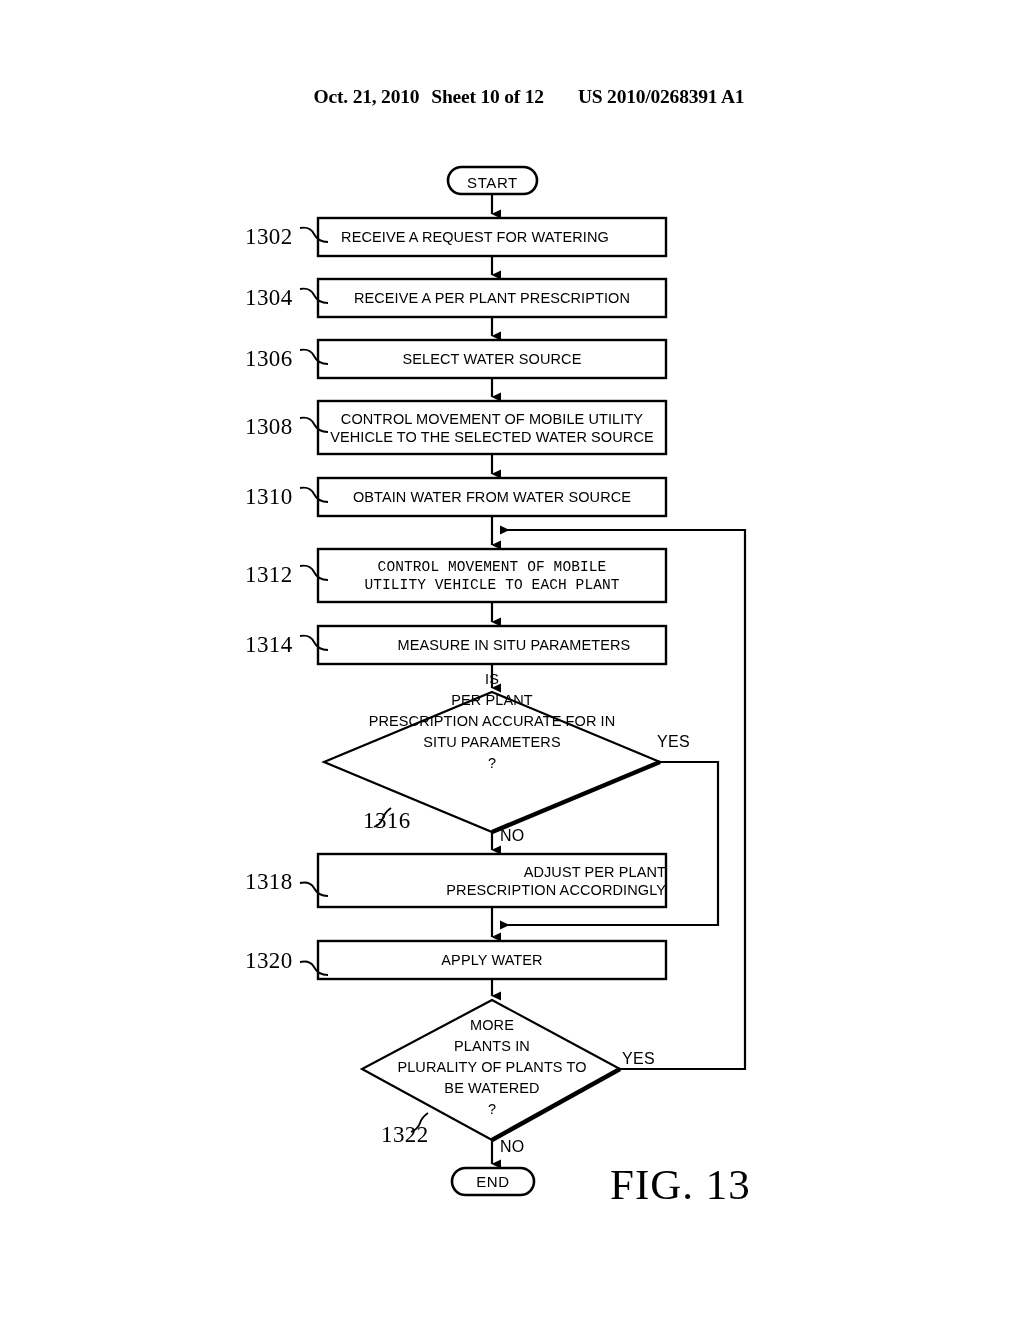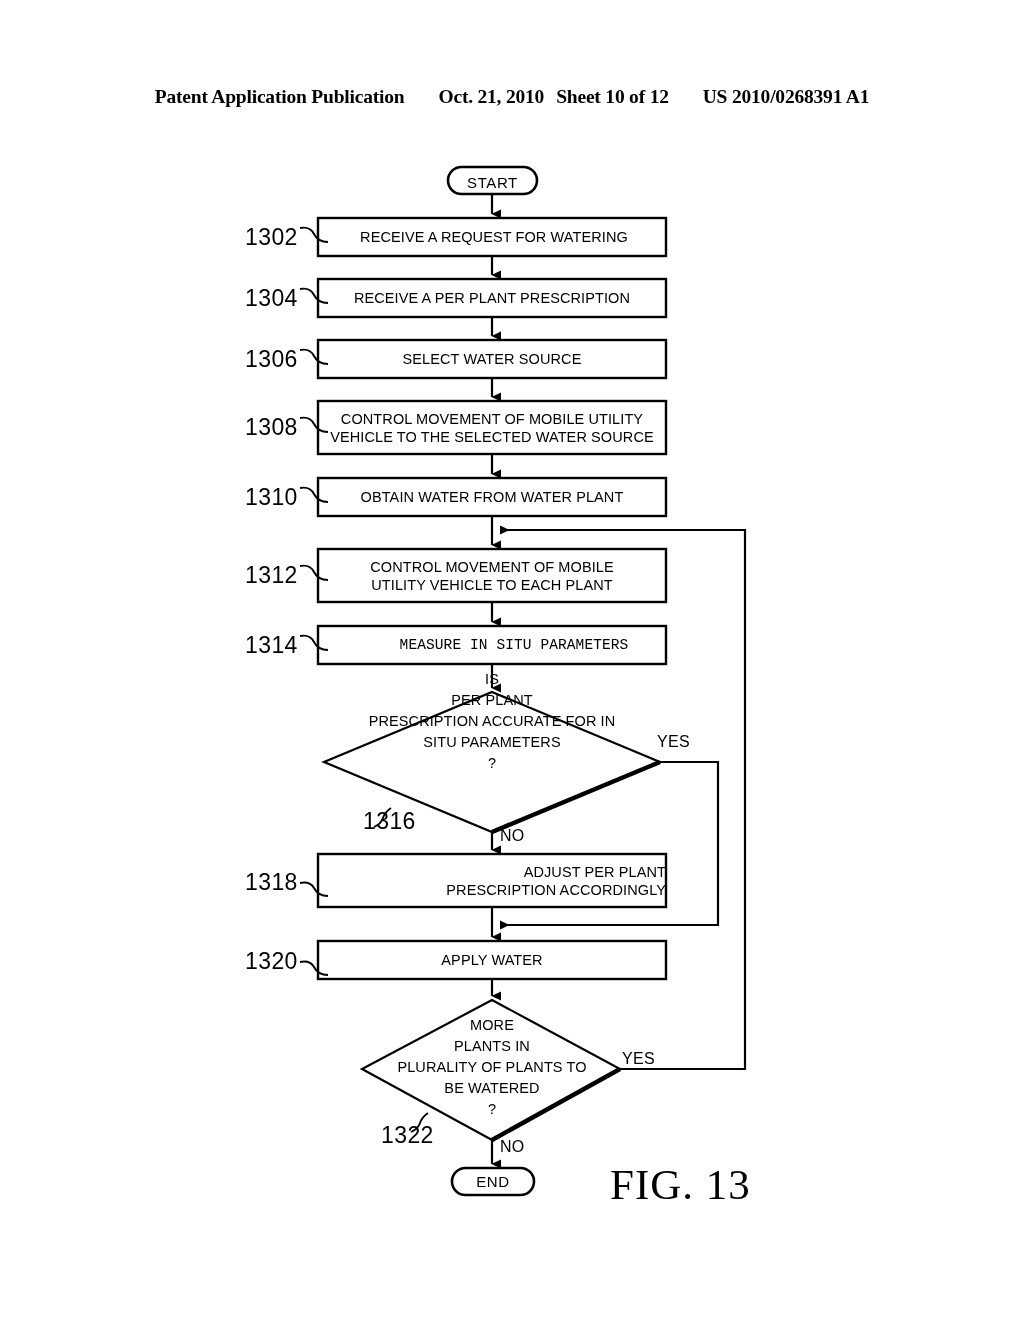--- a/index.html
+++ b/index.html
@@ -78,40 +78,39 @@
     letter-spacing: 0.6px;
   }
   .diamond-text {
     font-size: 14.5px;
     line-height: 21px;
   }
 
   
   .ref-num {
     position: absolute;
-    font-family: Liberation Sans, sans-serif;
+    font-family: Liberation Serif, serif;
     font-size: 23px;
     letter-spacing: 0.4px;
     white-space: nowrap;
   }
 
   
   .branch-label {
     position: absolute;
     font-family: "Liberation Sans", sans-serif;
     font-size: 16px;
     letter-spacing: 0.3px;
     white-space: nowrap;
   }
 </style>
 </head>
 <body>
 
 <div id="pub-header">
-  <span class="hdr-seg">Patent Application Publication</span>
   <span class="gap-a"></span>
   <span class="hdr-seg">Oct. 21, 2010</span>
   <span class="gap-b"></span>
   <span class="hdr-seg">Sheet 10 of 12</span>
   <span class="gap-c"></span>
   <span class="hdr-seg">US 2010/0268391 A1</span>
 </div>
 
 <svg id="flow-svg" viewBox="0 0 1024 1320">
   <defs>
@@ -177,21 +176,21 @@
   </g>
 </svg>
 
 <div class="node-text term-text" style="left:448px; top:167px; width:89px; height:31px;align-items:center;">
   <span>START</span>
 </div>
 <div class="node-text term-text" style="left:452px; top:1168px; width:82px; height:27px;">
   <span>END</span>
 </div>
 
-<div class="node-text" style="left:320px; top:218px; width:348px; height:38px;">
+<div class="node-text" style="left:301px; top:218px; width:348px; height:38px;">
   <span>RECEIVE A REQUEST FOR WATERING</span>
 </div>
 <div class="ref-num" style="left:245px; top:224px;">
   <span>1302</span>
 </div>
 
 <div class="node-text" style="left:318px; top:279px; width:348px; height:38px;">
   <span>RECEIVE A PER PLANT PRESCRIPTION</span>
 </div>
 <div class="ref-num" style="left:245px; top:285px;">
@@ -207,35 +206,35 @@
 
 <div class="node-text" style="left:318px; top:401px; width:348px; height:53px;">
   <span>CONTROL MOVEMENT OF MOBILE UTILITY</span>
   <span>VEHICLE TO THE SELECTED WATER SOURCE</span>
 </div>
 <div class="ref-num" style="left:245px; top:414px;">
   <span>1308</span>
 </div>
 
 <div class="node-text" style="left:318px; top:478px; width:348px; height:38px;">
-  <span>OBTAIN WATER FROM WATER PLANT</span>
+  <span>OBTAIN WATER FROM WATER SOURCE</span>
 </div>
 <div class="ref-num" style="left:245px; top:484px;">
   <span>1310</span>
 </div>
 
-<div class="node-text" style="left:318px; top:549px; width:348px; height:53px;">
+<div class="node-text" style="left:318px; top:549px; width:348px; height:53px;font-family:Liberation Mono, monospace;">
   <span>CONTROL MOVEMENT OF MOBILE</span>
   <span>UTILITY VEHICLE TO EACH PLANT</span>
 </div>
 <div class="ref-num" style="left:245px; top:562px;">
   <span>1312</span>
 </div>
 
-<div class="node-text" style="left:318px; top:626px; width:392px; height:38px;font-family:Liberation Mono, monospace;">
+<div class="node-text" style="left:318px; top:626px; width:392px; height:38px;">
   <span>MEASURE IN SITU PARAMETERS</span>
 </div>
 <div class="ref-num" style="left:245px; top:632px;">
   <span>1314</span>
 </div>
 
 <div class="node-text diamond-text" style="left:324px; top:659px; width:336px; height:125px;">
   <span>IS</span>
   <span>PER PLANT</span>
   <span>PRESCRIPTION ACCURATE FOR IN</span>

